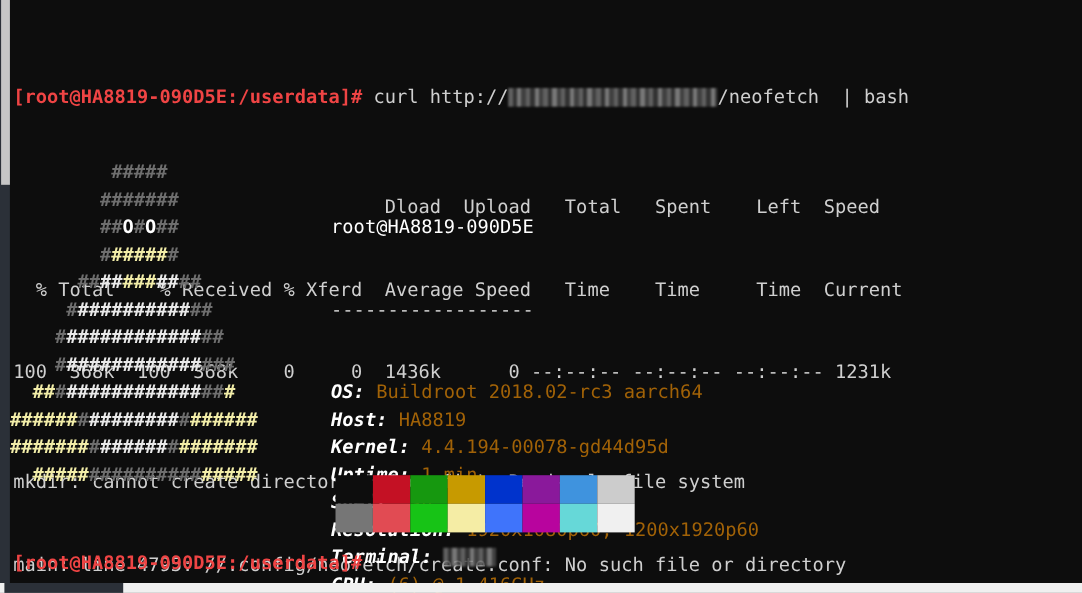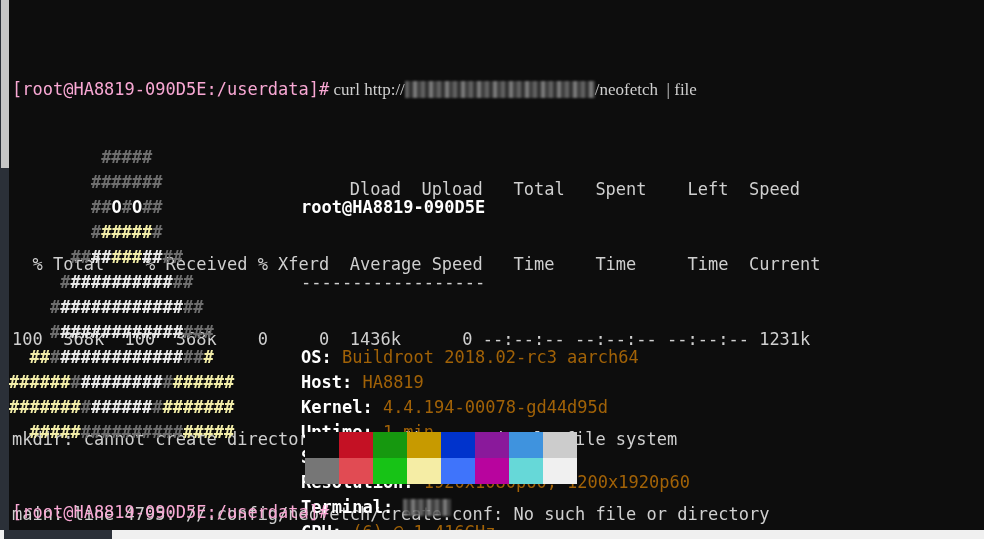--- a/index.html
+++ b/index.html
@@ -63,22 +63,22 @@
     padding: 2px 0 0 3px;
     box-sizing: border-box;
     font-size: 17px;
     line-height: 25px;
     letter-spacing: 0px;
     color: #cfcfcf;
     white-space: pre;
   }
   .line { height: 25px; white-space: pre; }
 
-  .fg-default { color: #cfcfcf; font-family: Liberation Serif, serif; }
-  .bold       { font-weight: normal; color: #f9a8d4; }
+  .fg-default { color: #cfcfcf; }
+  .bold       { font-weight: bold; color: #ef4444; }
 
   
   .redact {
     display: inline-block;
     vertical-align: -3px;
     height: 17px;
     background:
       repeating-linear-gradient(90deg,
         #6f6f6f 0px, #6f6f6f 4px,
         #3a3a3a 4px, #3a3a3a 8px,
@@ -118,23 +118,23 @@
 
   .info {
     position: absolute;
     left: 292px;
     top: 0;
     white-space: pre;
     font-size: 17px;
     line-height: 25px;
   }
   .info .row { height: 25px; white-space: pre; }
-  .info .label { font-weight: bold; color: #ffffff; }
+  .info .label { font-weight: bold; color: #ffffff; font-style: italic; }
   .info .value { color: #a16207; }
-  .info .user  { font-weight: bold; color: #ffffff; margin-top: 31px; }
+  .info .user  { font-weight: normal; color: #ffffff; margin-top: 31px; }
   .info .rule  { color: #cfcfcf; }
 
   
   .palette {
     position: absolute;
     left: 305px;
     top: 432px;
   }
   .pal-row { display: flex; height: 26px; }
   .sw { width: 34px; height: 26px; }
@@ -153,21 +153,21 @@
 <body>
 
 <div id="terminal">
 
   <div class="vscroll-track">
     <div class="vscroll-thumb"></div>
   </div>
 
   <div class="screen">
 
-    <div class="line"><span class="bold">[root@HA8819-090D5E:/userdata]#</span><span class="fg-default"> curl http://</span><span class="redact" style="width:190px"></span><span class="fg-default">/neofetch  | file</span></div>
+    <div class="line"><span class="bold">[root@HA8819-090D5E:/userdata]#</span><span class="fg-default"> curl http://</span><span class="redact" style="width:190px"></span><span class="fg-default">/neofetch  | bash</span></div>
 
     <div class="line">                                 Dload  Upload   Total   Spent    Left  Speed</div>
     <div class="line">  % Total    % Received % Xferd  Average Speed   Time    Time     Time  Current</div>
     <div class="line">100  368k  100  368k    0     0  1436k      0 --:--:-- --:--:-- --:--:-- 1231k</div>
 
     <div class="line">mkdir: cannot create directory '//.config': Read-only file system</div>
     <div class="line">main: line 4795: //.config/neofetch/create.conf: No such file or directory</div>
 
   </div>
 

